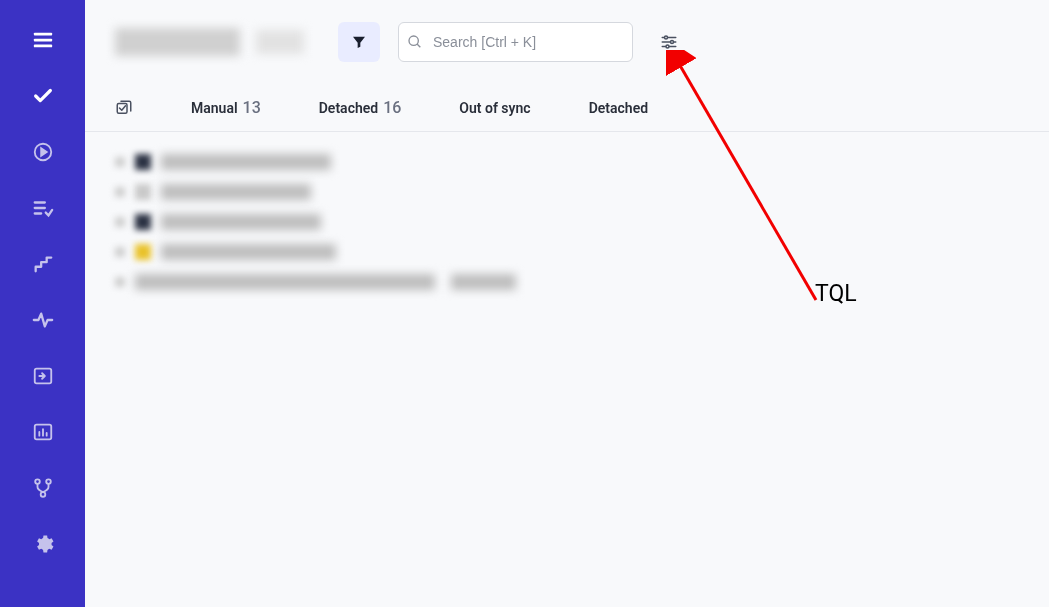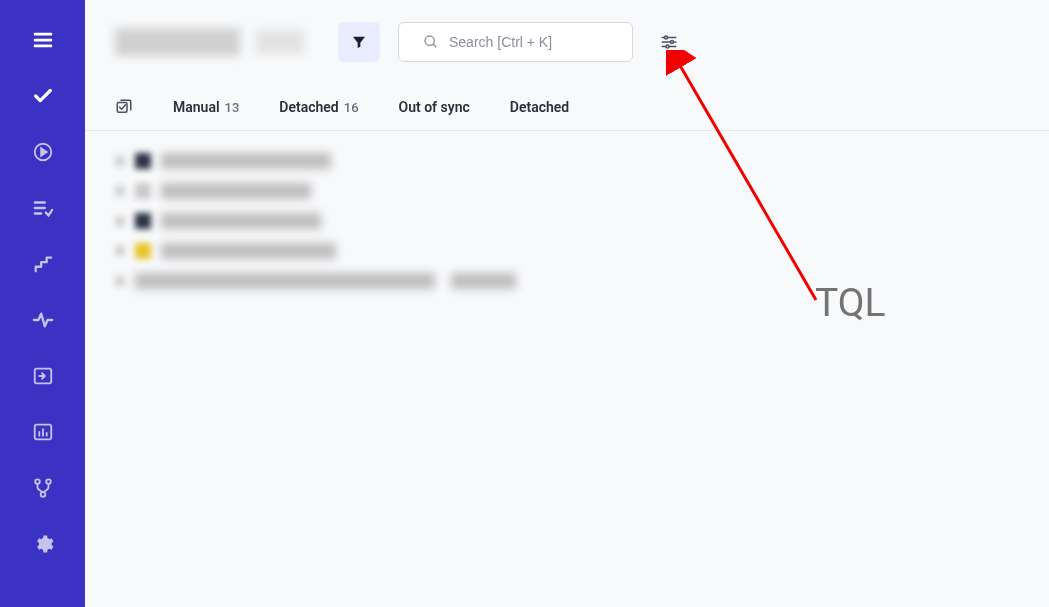--- a/index.html
+++ b/index.html
@@ -75,21 +75,21 @@
     }
     .filter-btn svg { width: 16px; height: 16px; }
     .search-box {
       width: 235px;
       height: 40px;
       border: 1px solid #d5d8de;
       border-radius: 6px;
       background: #fff;
       display: flex;
       align-items: center;
-      padding: 0 24px;
+      padding: 0 8px;
       gap: 10px;
       margin-left: 6px;
     }
     .search-box svg { width: 16px; height: 16px; color: #8a8f99; flex-shrink: 0; }
     .search-box input {
       border: none;
       outline: none;
       font-size: 14px;
       color: #2a2f3a;
       width: 100%;
@@ -104,40 +104,40 @@
       justify-content: center;
       cursor: pointer;
       color: #4a5160;
       margin-left: 12px;
     }
     .tql-btn svg { width: 18px; height: 18px; }
     .tabs-row {
       display: flex;
       align-items: center;
       padding: 18px 30px 14px 30px;
-      gap: 40px;
+      gap: 58px;
       border-bottom: 1px solid #e5e7ec;
     }
     .select-all {
       color: #4a5160;
       cursor: pointer;
       display: flex;
       align-items: center;
     }
     .select-all svg { width: 18px; height: 18px; }
     .tab {
       font-size: 14px;
       font-weight: 600;
       color: #2a2f3a;
       cursor: pointer;
       display: flex;
       align-items: baseline;
       gap: 5px;
     }
-    .tab .count { font-size: 13px; font-weight: 500; color: #6a7080; }
+    .tab .count { font-size: 16px; font-weight: 500; color: #6a7080; }
     .list-area {
       padding: 22px 30px;
       display: flex;
       flex-direction: column;
       gap: 14px;
     }
     .list-row { display: flex; align-items: center; gap: 10px; }
     .blur-chk { width: 10px; height: 10px; background: #cfcfcf; filter: blur(3px); }
     .blur-dot { width: 16px; height: 16px; filter: blur(3px); }
     .blur-dot.d1 { background: #2a3142; }
@@ -156,22 +156,22 @@
       left: 666px;
       top: 50px;
       width: 170px;
       height: 260px;
       pointer-events: none;
     }
     .annotation-label {
       position: absolute;
       left: 815px;
       top: 280px;
-      font-size: 39px;
-      color: #737373;
+      font-size: 23px;
+      color: #000000;
       font-weight: 400;
       pointer-events: none;
     }
   </style>
 </head>
 <body>
 
 <div class="sidebar">
   <div class="sidebar-icon hamburger active">
     <svg viewBox="0 0 24 24" fill="currentColor">

